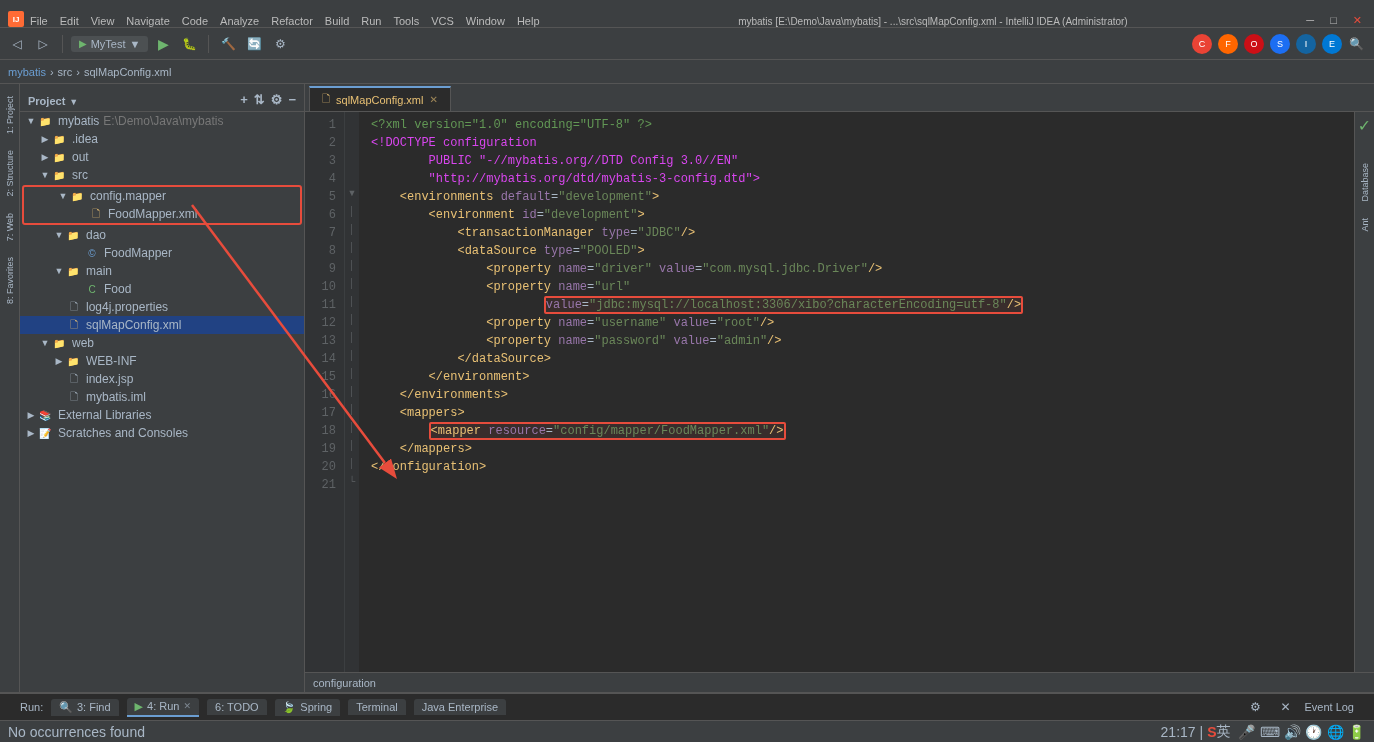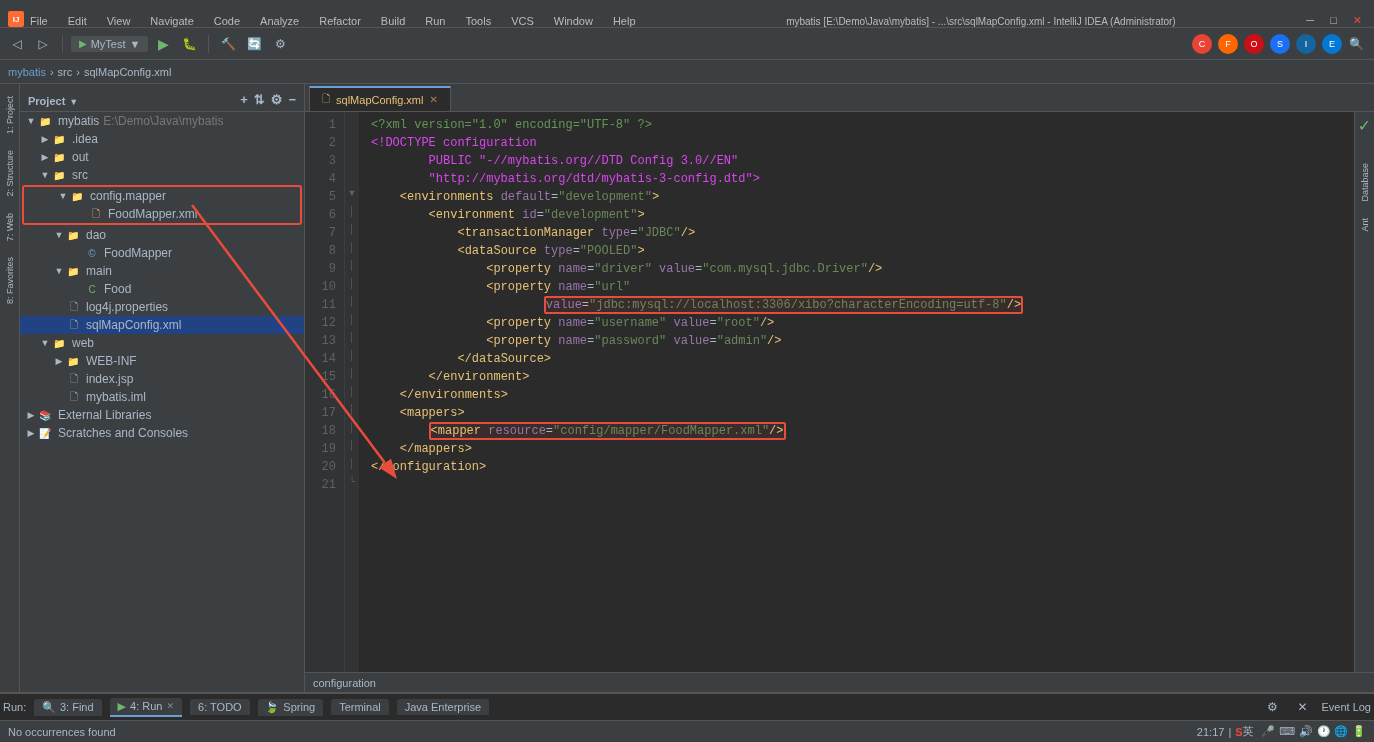--- a/index.html
+++ b/index.html
@@ -10,21 +10,21 @@
       height: 28px;
       background: #3c3f41;
       display: flex;
       align-items: flex-end;
       padding: 0 8px;
       color: #bbbbbb;
       font-size: 11px;
       border-bottom: 1px solid #555;
     }
     .title-bar .logo { width: 16px; height: 16px; background: #ff6b35; border-radius: 2px; margin-right: 6px; display: flex; align-items: center; justify-content: center; font-size: 9px; color: white; font-weight: bold; }
-    .title-bar .menus { display: flex; gap: 20px; margin-right: 24px; }
+    .title-bar .menus { display: flex; gap: 12px; margin-right: 24px; }
     .title-bar .menus span { cursor: pointer; }
     .title-bar .title-center { flex: 1; text-align: center; font-size: 11px; }
     .title-bar .win-controls { display: flex; gap: 8px; margin-left: auto; }
 
     
     .toolbar {
       height: 32px;
       background: #3c3f41;
       display: flex;
       align-items: center;
@@ -162,21 +162,21 @@
       white-space: nowrap;
     }
 
     
     .run-bar {
       height: 28px;
       background: #2b2b2b;
       border-top: 2px solid #555;
       display: flex;
       align-items: center;
-      padding: 0 3px;
+      padding: 0 20px;
       font-size: 11px;
       color: #a9b7c6;
       gap: 8px;
     }
     .run-tab {
       display: flex;
       align-items: center;
       gap: 4px;
       padding: 2px 8px;
       background: #3c3f41;
@@ -185,21 +185,21 @@
       font-size: 11px;
     }
 
     
     .status-bar {
       height: 22px;
       background: #3c3f41;
       display: flex;
       align-items: center;
       padding: 0 8px;
-      font-size: 11px;
+      font-size: 14px;
       color: #a9b7c6;
       border-top: 1px solid #555;
     }
 
     
     .left-panel {
       width: 20px;
       background: #3c3f41;
       border-right: 1px solid #555;
       display: flex;

